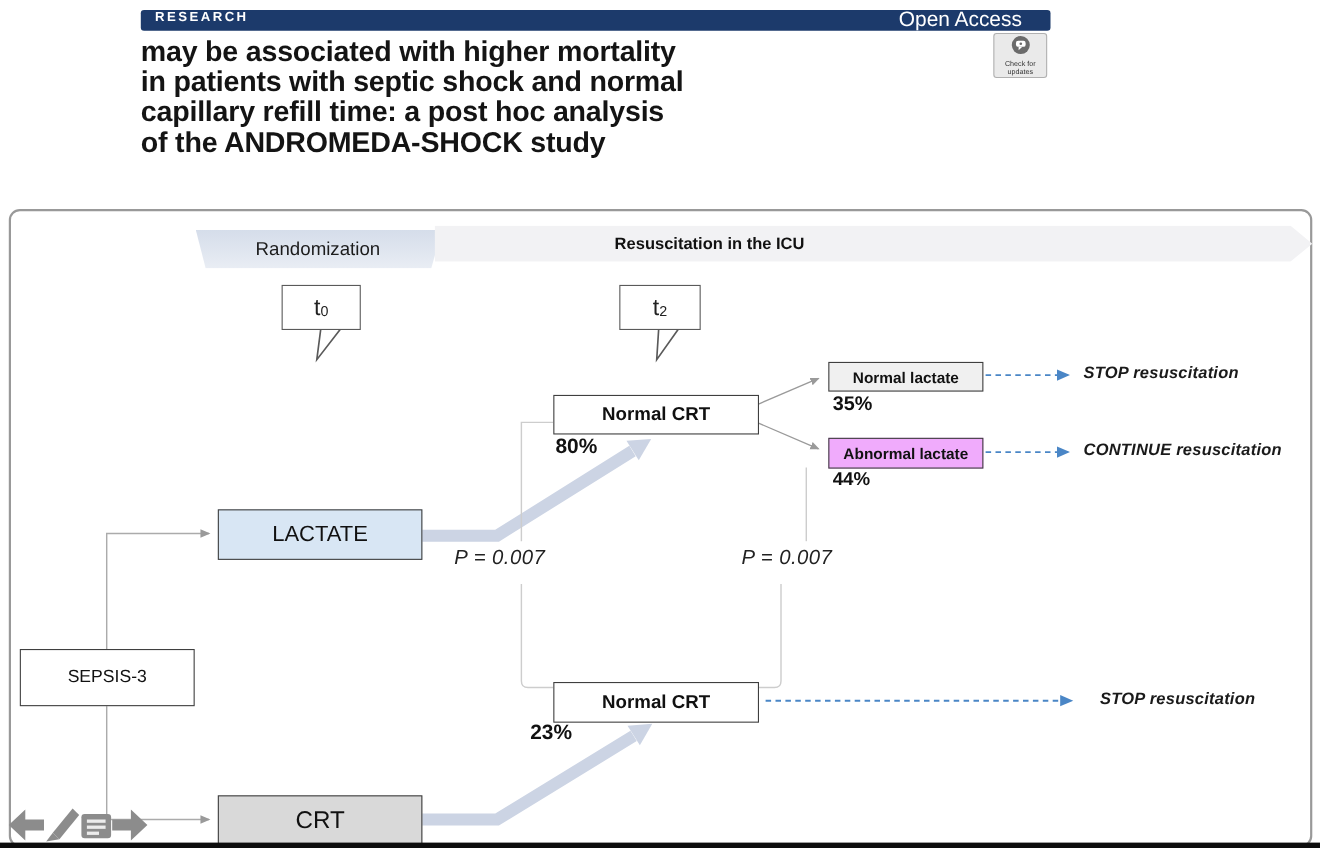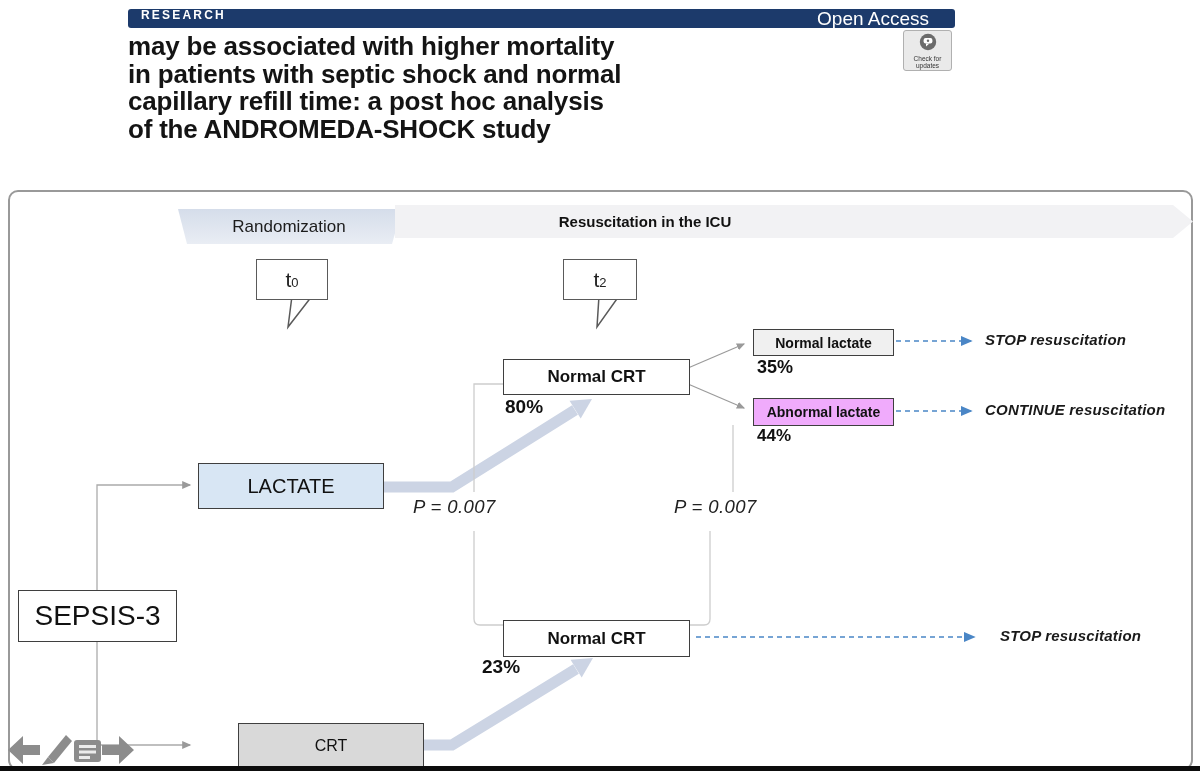--- a/index.html
+++ b/index.html
@@ -76,23 +76,23 @@
   .timepoint sub{font-size:13px;line-height:1;transform:translateY(3px);}
   .tp-t0{left:256px;top:259px;width:70px;height:39px;}
   .tp-t2{left:563px;top:259px;width:72px;height:39px;}
 
   
   .node{
     border:1.7px solid #3f3f3f;background:#fff;
     display:flex;align-items:center;justify-content:center;
     color:#111;z-index:3;
   }
-  .node-sepsis  {left:18px; top:590px;width:157px;height:50px;font-size:28px;}
+  .node-sepsis  {left:18px; top:590px;width:157px;height:50px;font-size:16px;}
   .node-lactate {left:198px;top:463px;width:184px;height:44px;font-size:20px;background:#d8e6f4;}
-  .node-crt     {left:198px;top:723px;width:184px;height:43px;font-size:16px;background:#d9d9d9;margin-left:40px;}
+  .node-crt     {left:198px;top:723px;width:184px;height:43px;font-size:22px;background:#d9d9d9;}
   .node-ncrt-up {left:503px;top:359px;width:185px;height:34px;font-size:17px;font-weight:600;}
   .node-ncrt-lo {left:503px;top:620px;width:185px;height:35px;font-size:17px;font-weight:600;}
   .node-nlact   {left:753px;top:329px;width:139px;height:25px;font-size:14px;font-weight:600;background:#f0f0f0;border-width:1.4px;}
   .node-ablact  {left:753px;top:398px;width:139px;height:26px;font-size:14px;font-weight:600;background:#f0abfc;border-width:1.4px;}
 
   
   .pct{font-size:19px;font-weight:600;color:#111;z-index:3;}
   .pct-40{left:505px;top:396px;}
   .pct-23{left:482px;top:656px;}
   .pct-35{left:757px;top:357px;font-size:18px;}

